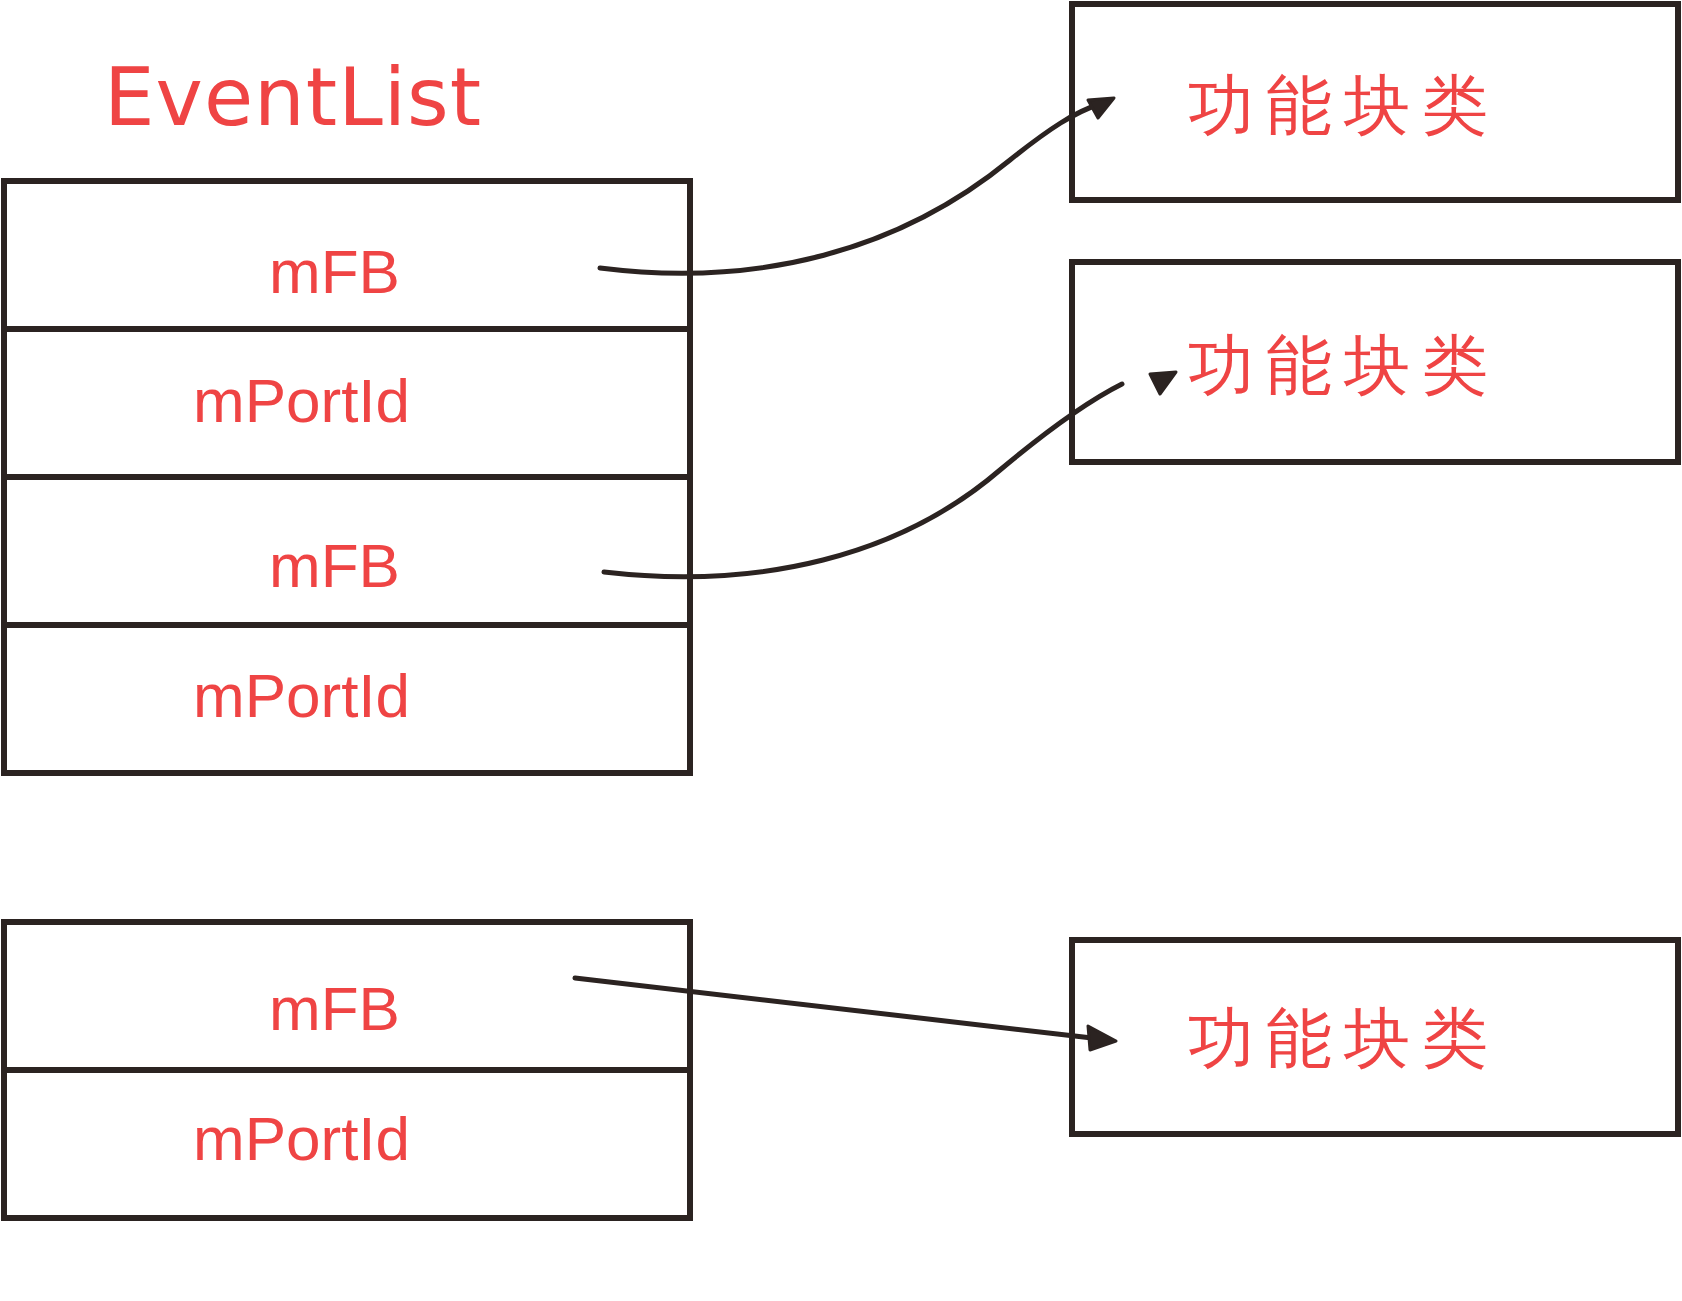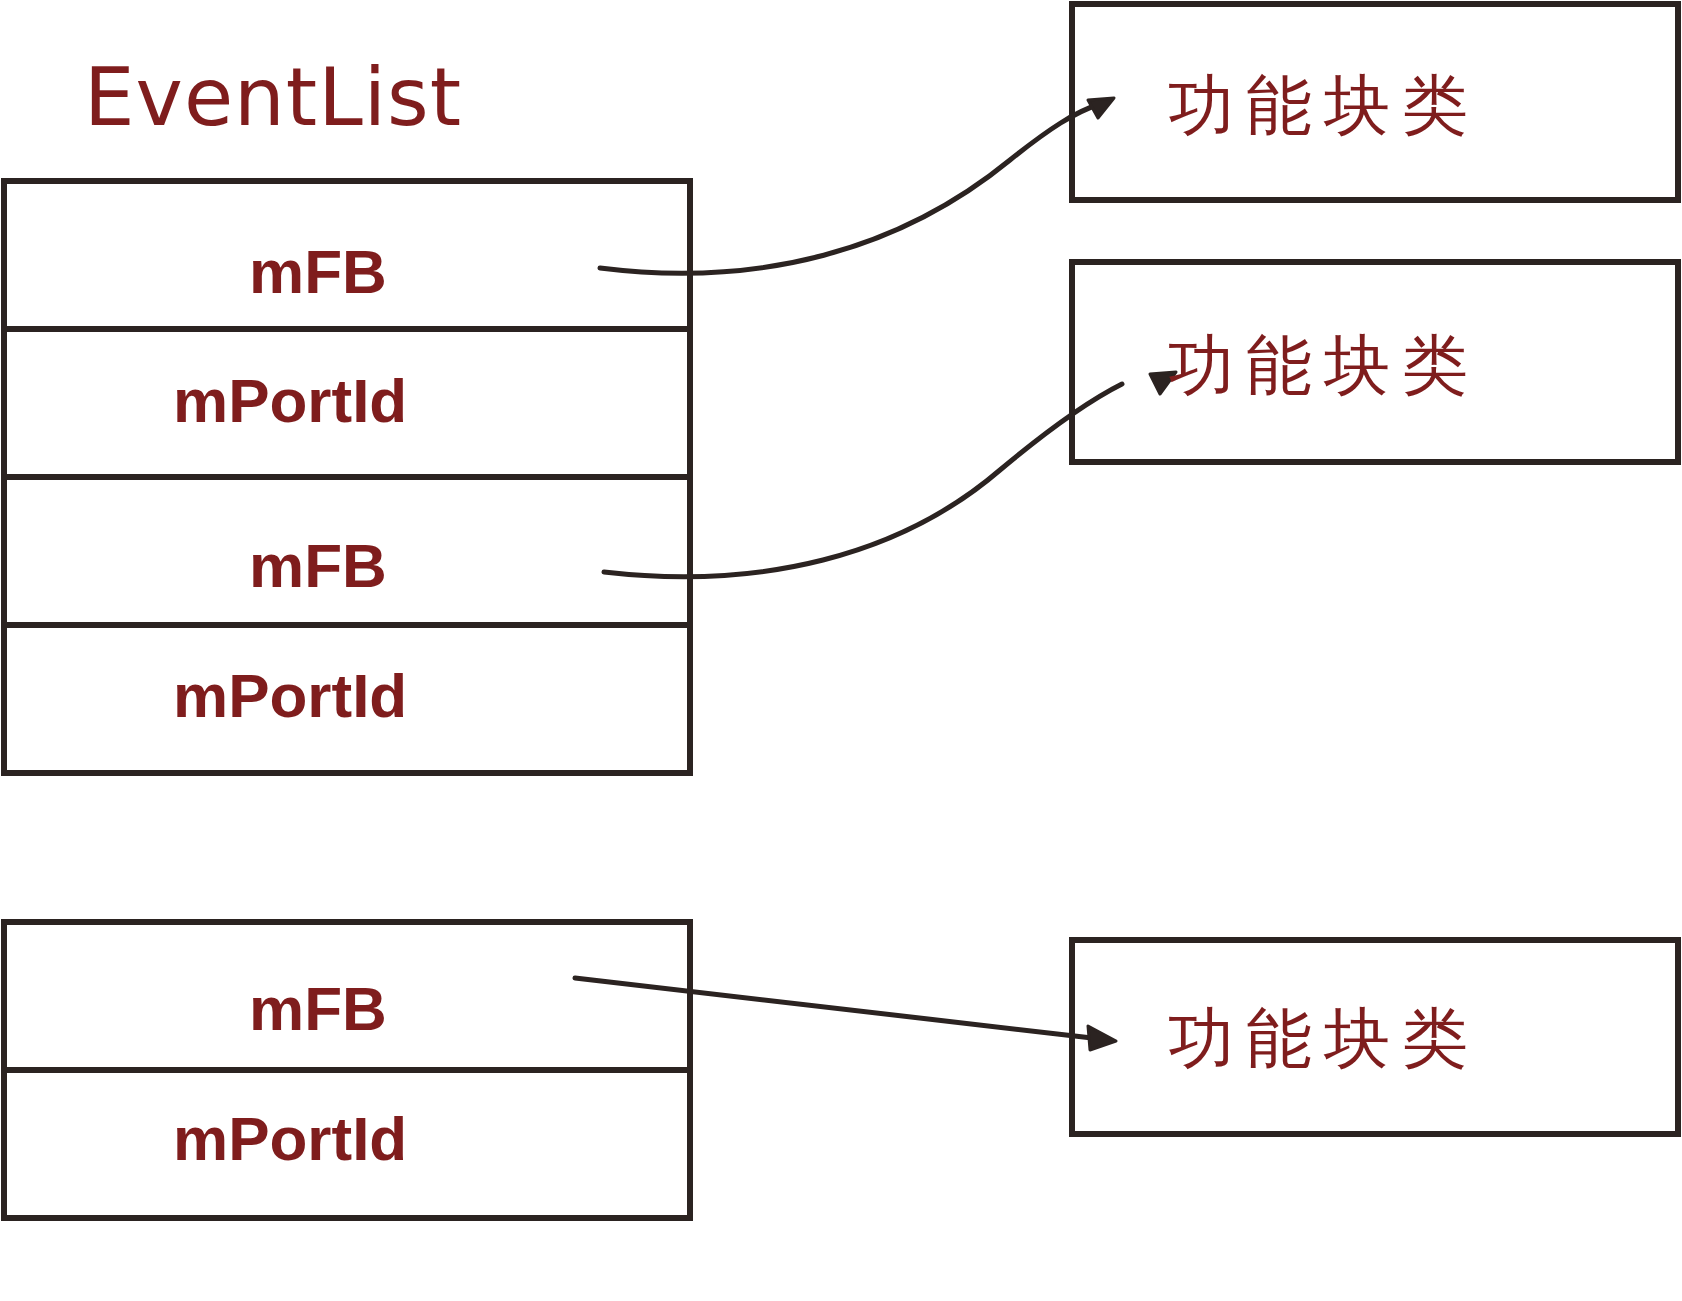--- a/index.html
+++ b/index.html
@@ -16,34 +16,35 @@
     font-family: "Liberation Sans", sans-serif;
   }
   .vec {
     position: absolute;
     left: 0; top: 0;
     width: 1682px;
     height: 1301px;
   }
   .lbl {
     position: absolute;
-    color: #7f1d1d;
+    color: #ef4444;
     white-space: nowrap;
     line-height: 1;
+    margin-left: 20px;
   }
   .title-lbl {
     font-family: "DejaVu Sans", sans-serif;
     font-size: 80px;
     font-weight: 400;
     letter-spacing: 1px;
   }
   .field-lbl {
     font-family: "Liberation Sans", sans-serif;
     font-size: 62px;
-    font-weight: 700;
+    font-weight: 400;
   }
   .cjk-lbl {
     font-family: Liberation Sans, sans-serif;
     font-size: 66px;
     font-weight: 400;
     letter-spacing: 12px;
   }
 </style>
 </head>
 <body>

